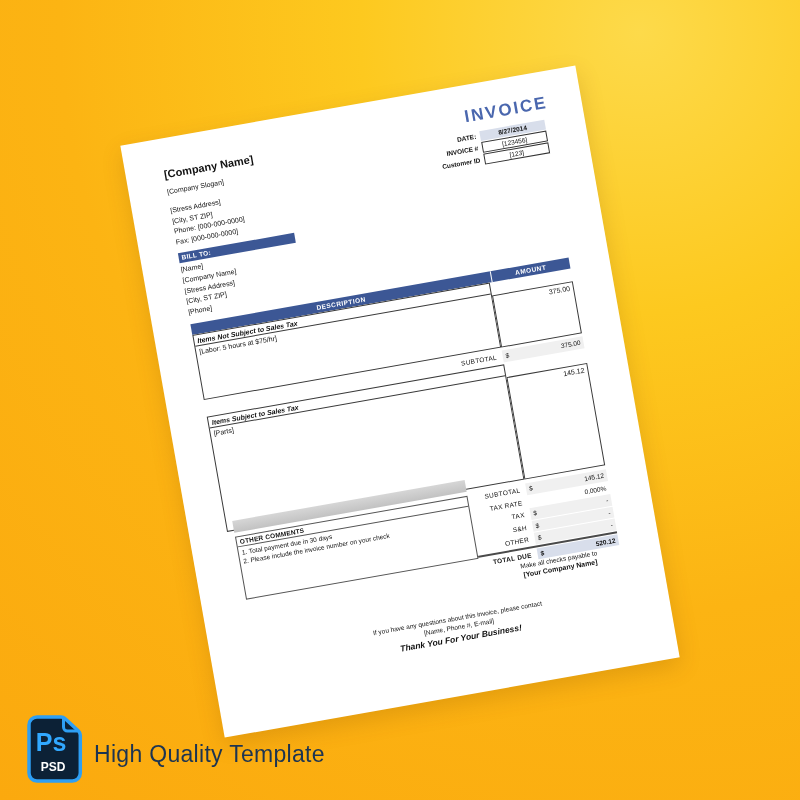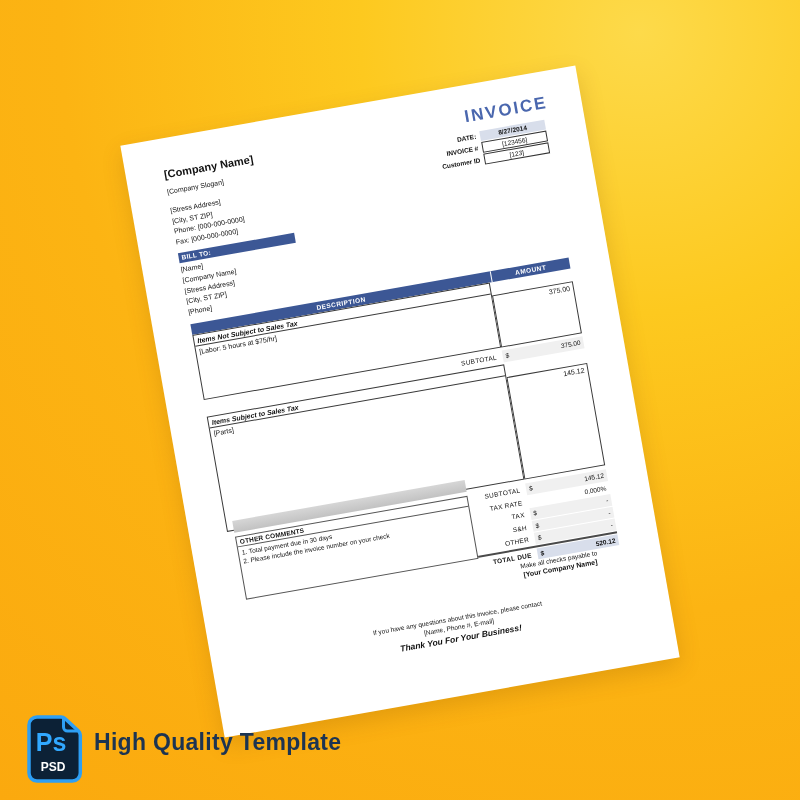--- a/index.html
+++ b/index.html
@@ -69,21 +69,21 @@
   .payable .l2 { font-size:7px; font-weight:bold; margin-top:2px; }
 
   .sheet-footer { left:60px; top:520px; width:380px; text-align:center; }
   .sheet-footer .l1 { font-size:6.5px; }
   .sheet-footer .l2 { font-size:6.5px; margin-top:2px; }
   .sheet-footer .l3 { font-size:8.5px; font-weight:bold; font-style:italic; margin-top:3px; }
 
   
   .brand { position:absolute; left:26px; top:714px; display:flex; align-items:flex-start; z-index:5; }
   .brand-icon { width:58px; height:70px; }
-  .brand-text { margin-left:10px; margin-top:14px; color:#1C3452; font-weight:bold; }
+  .brand-text { margin-left:10px; margin-top:26px; color:#1C3452; font-weight:normal; }
   .brand-line { font-size:23px; line-height:29px; letter-spacing:0.3px; }
 </style>
 </head>
 <body>
 
 <div class="stage">
 
   <div class="paper">
 
     <div class="abs invoice-title">INVOICE</div>

